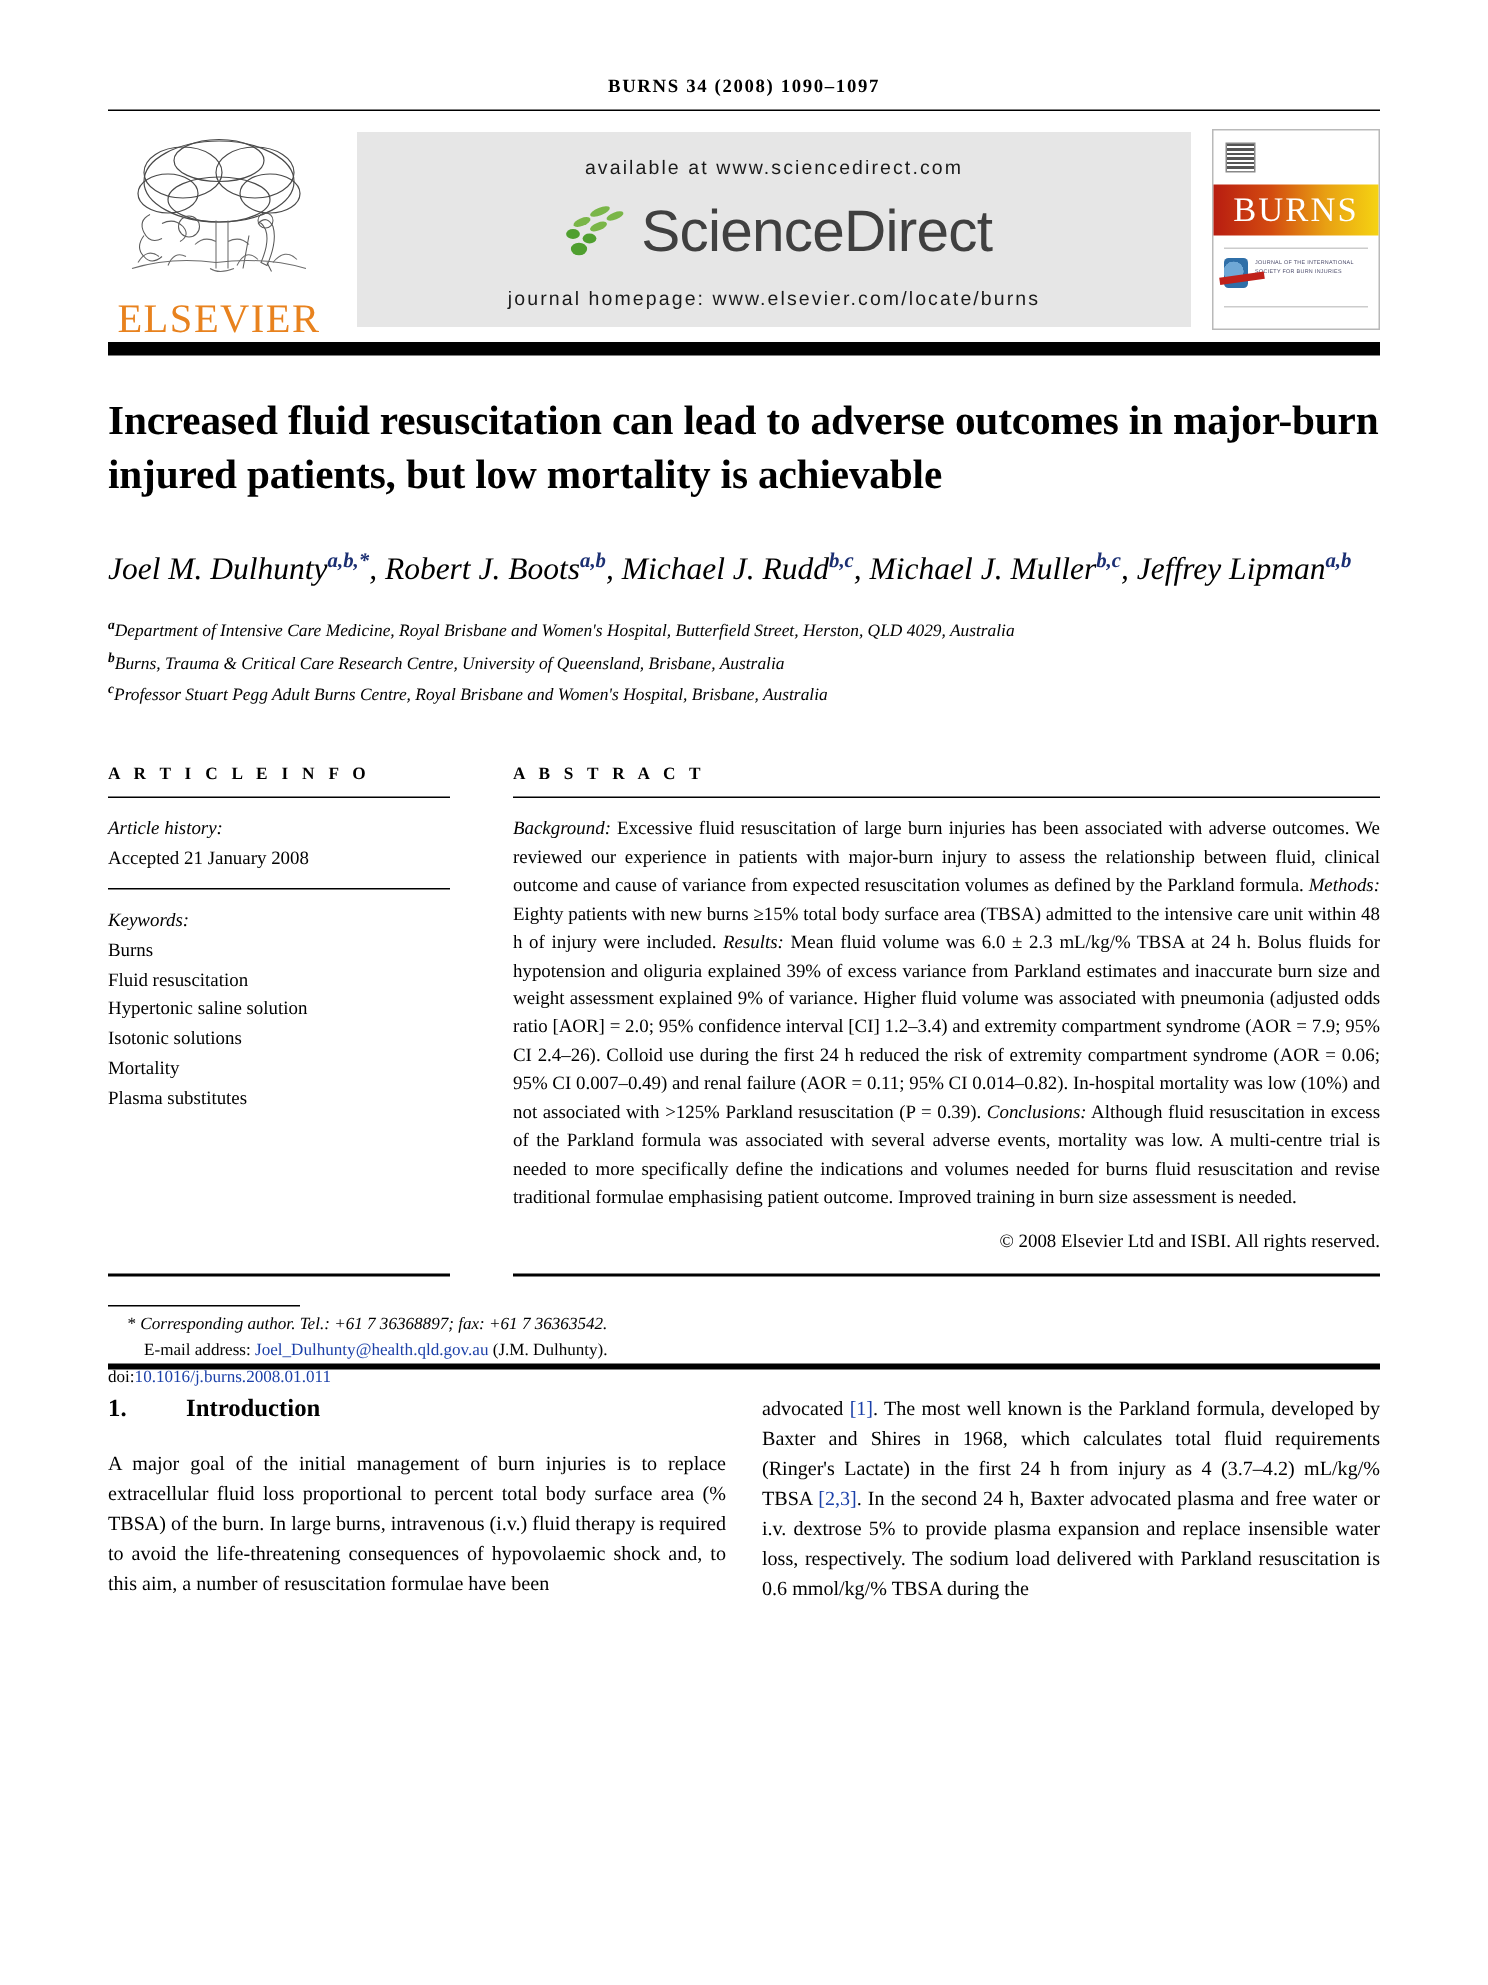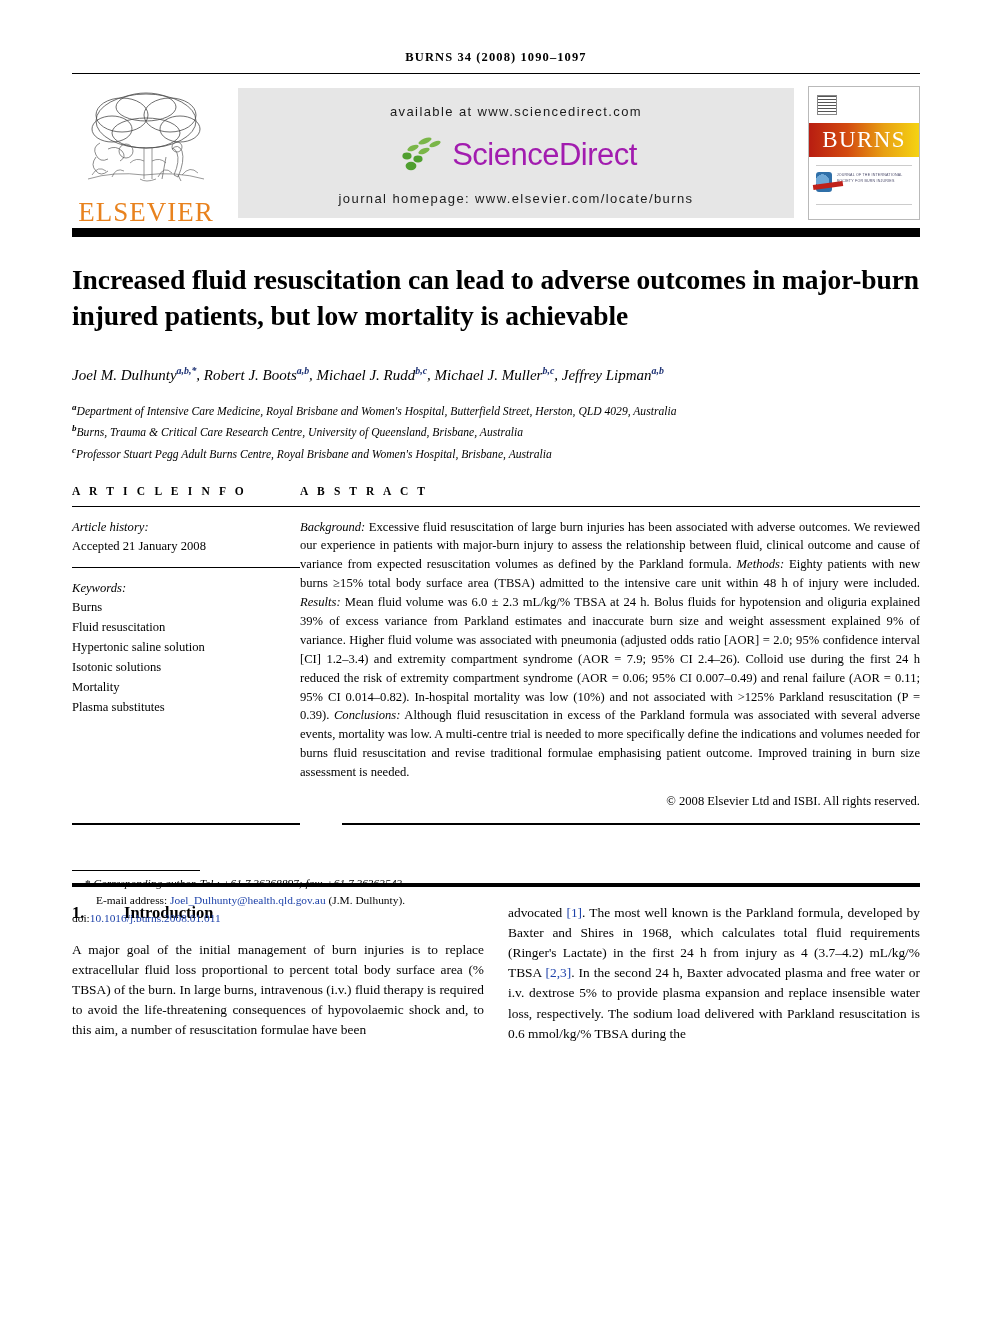--- a/index.html
+++ b/index.html
@@ -84,22 +84,22 @@
     letter-spacing: 1.4px;
     color: #1a1a1a;
   }
   .sd-logo-row {
     display: flex;
     align-items: center;
     gap: 5px;
   }
   .sd-word {
     font-family: "Liberation Sans", sans-serif;
-    font-size: 31px;
-    color: #a21caf;
+    font-size: 39px;
+    color: #404040;
     letter-spacing: -0.5px;
   }
   .cover {
     flex: 0 0 110px;
     width: 110px;
     border: 1px solid #b9b9b9;
     background: #fff;
     margin: 6px 0 8px 0;
     position: relative;
     display: flex;
@@ -162,21 +162,21 @@
   
   .title {
     font-size: 27.5px;
     font-weight: bold;
     line-height: 1.32;
     margin-top: 25px;
     letter-spacing: -0.1px;
   }
   .authors {
     font-style: italic;
-    font-size: 15px;
+    font-size: 21px;
     line-height: 1.6;
     margin-top: 28px;
   }
   .authors sup, .aff-mark {
     font-style: italic;
     font-weight: bold;
     color: #1b2f72;
     font-size: 0.66em;
     vertical-align: super;
   }
@@ -187,21 +187,22 @@
     line-height: 1.62;
   }
   .affils sup {
     font-weight: bold;
     font-size: 0.78em;
   }
 
   
   .abs-wrap {
     display: flex;
-    margin-top: 20px;
+    margin-top: 36px;
+    gap: 42px;
   }
   .col-info { flex: 0 0 228px; }
   .col-abs  { flex: 1 1 auto; }
   .sechead {
     font-size: 11.5px;
     font-weight: bold;
     letter-spacing: 3.2px;
     font-family: "Liberation Serif", serif;
     margin-bottom: 9px;
   }

